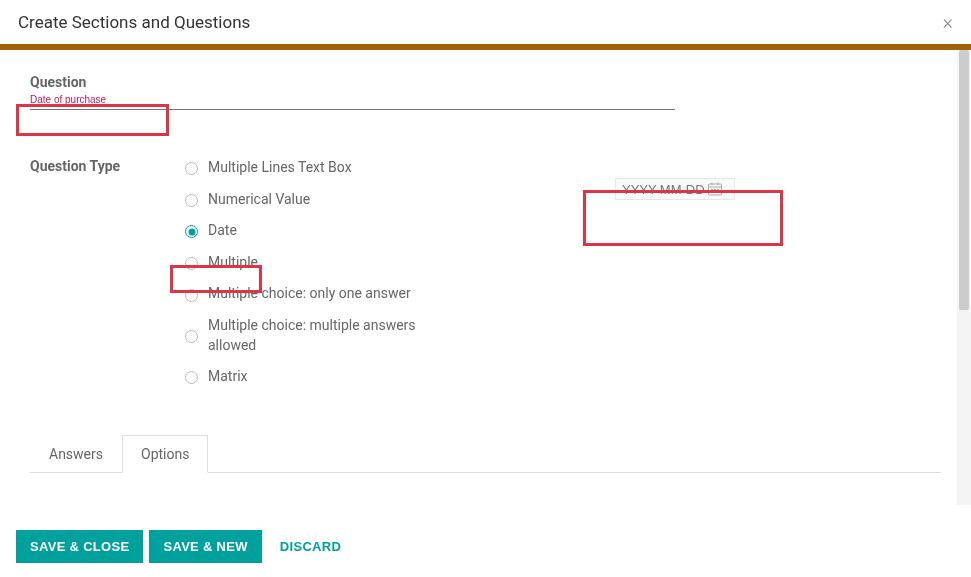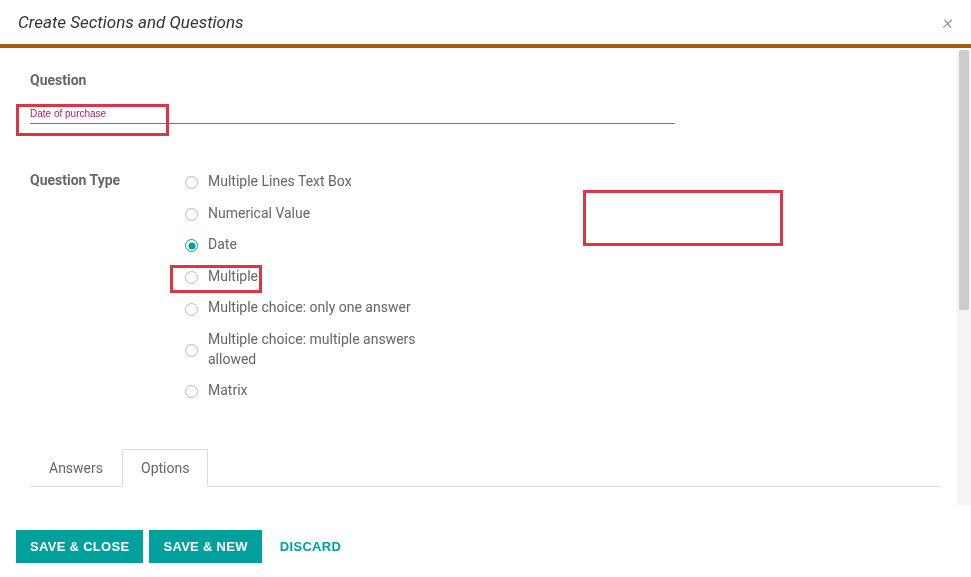--- a/index.html
+++ b/index.html
@@ -15,22 +15,21 @@
       width: 971px;
       height: 577px;
       overflow: hidden;
       position: relative;
     }
     .header {
       display: flex;
       justify-content: space-between;
       align-items: flex-end;
       padding: 12px 18px 12px 18px;
-      border-bottom: 4px solid #a16207;
-      font-style: italic;
+      border-bottom: 6px solid #a16207;
     }
     .header-title {
       font-size: 17px;
       font-weight: 400;
       color: #333;
     }
     .close-btn {
       font-size: 20px;
       color: #888;
       cursor: pointer;
@@ -40,21 +39,20 @@
     .content {
       padding: 24px 30px 0 30px;
       height: 460px;
       overflow-y: auto;
       position: relative;
     }
     .field-label {
       font-size: 14px;
       font-weight: 700;
       color: #666;
-      margin-bottom: 16px;
     }
     .text-input {
       width: 645px;
       border: none;
       border-bottom: 1px solid #777;
       padding: 4px 0;
       font-size: 10px;
       color: #be185d;
       outline: none;
       margin-bottom: 48px;
@@ -259,20 +257,36 @@
       </div>
       <div class="radio-item">
         <span class="radio-circle"></span>
         <span class="radio-label">Multiple choice: multiple answers allowed</span>
       </div>
       <div class="radio-item">
         <span class="radio-circle"></span>
         <span class="radio-label">Matrix</span>
       </div>
     </div>
+    <div class="preview-area" style="margin-top:20px;">
+      <div class="preview-input-wrap">
+        <input class="preview-input" type="text" placeholder="YYYY-MM-DD" style="">
+        <span class="calendar-icon">
+          <svg viewBox="0 0 16 16" width="16" height="16">
+              <rect x="1.5" y="3" width="13" height="11" rx="1" fill="none" stroke="#aaa" stroke-width="1"></rect>
+              <line x1="1.5" y1="6" x2="14.5" y2="6" stroke="#aaa" stroke-width="1"></line>
+              <line x1="5" y1="1.5" x2="5" y2="4" stroke="#aaa" stroke-width="1"></line>
+              <line x1="11" y1="1.5" x2="11" y2="4" stroke="#aaa" stroke-width="1"></line>
+              <rect x="4" y="8" width="2" height="2" fill="#aaa"></rect>
+              <rect x="7" y="8" width="2" height="2" fill="#aaa"></rect>
+              <rect x="10" y="8" width="2" height="2" fill="#aaa"></rect>
+            </svg>
+        </span>
+      </div>
+    </div>
   </div>
 
   <div class="tabs">
     <div class="tab">Answers</div>
     <div class="tab active">Options</div>
   </div>
 </div>
 
 <div class="highlight-red highlight1"></div>
 <div class="highlight-red highlight2"></div>

